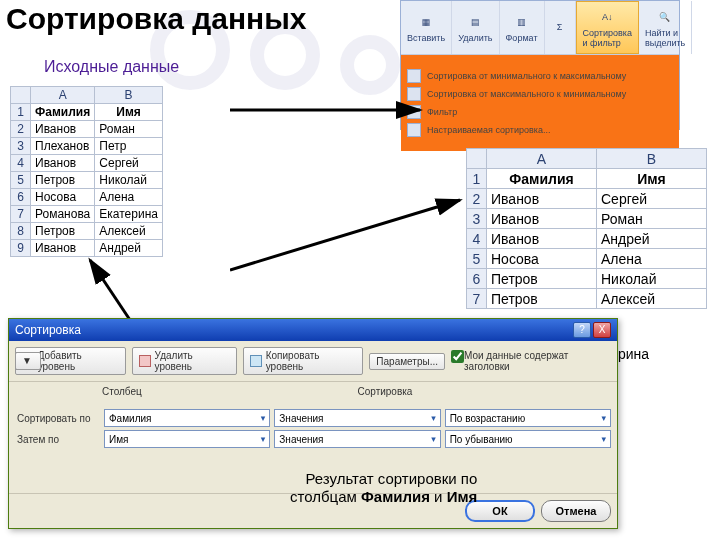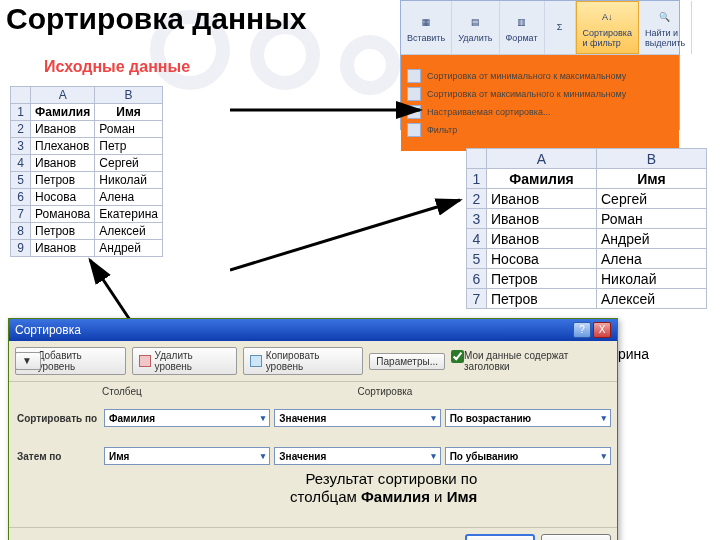--- a/index.html
+++ b/index.html
@@ -4,21 +4,21 @@
 <style>
   * { box-sizing: border-box; margin: 0; padding: 0; }
   body { width: 720px; height: 540px; background: #fff; font-family: Arial, sans-serif; position: relative; overflow: hidden; }
   .slide { width: 720px; height: 396px; position: relative; }
   .deco-circle { position: absolute; border: 14px solid #e4e4f0; border-radius: 50%; opacity: 0.6; }
   .c1 { width: 80px; height: 80px; top: 10px; left: 150px; }
   .c2 { width: 70px; height: 70px; top: 20px; left: 250px; }
   .c3 { width: 60px; height: 60px; top: 35px; left: 340px; }
 
   .title { position: absolute; top: 2px; left: 6px; font-size: 30px; font-weight: bold; color: #000; }
-  .subtitle1 { position: absolute; top: 58px; left: 44px; font-size: 16px; font-weight: bold; color: #ef4444; }
+  .subtitle1 { position: absolute; top: 58px; left: 44px; font-size: 16px; font-weight: normal; color: #4c1d95; }
   .subtitle2 { position: absolute; top: 470px; left: 290px; font-size: 15px; color: #000; text-align: right; line-height: 1.2; }
   .subtitle2 .b { font-weight: bold; }
 
   
   table.excel { border-collapse: collapse; font-size: 12px; background: #fff; }
   table.excel th, table.excel td { border: 1px solid #b6c0d2; padding: 1px 4px; height: 16px; }
   table.excel th { background: #e8edf7; color: #2c4272; font-weight: normal; text-align: center; }
   table.excel td.rowhdr { background: #e8edf7; color: #2c4272; text-align: center; width: 20px; }
   table.excel td { background: #fff; }
   table.excel .bold { font-weight: bold; text-align: center; }
@@ -53,26 +53,26 @@
   .tbtn.del .i { background: #f2c6c6; border-color: #b86060; }
   .tbtn.copy .i { background: #cde6f5; border-color: #6090b8; }
   .tbtn.arrow .i { background: transparent; border: none; font-size: 10px; }
   .chk { display: flex; align-items: flex-start; margin-left: auto; }
   .chk input { accent-color: #2a7a2a; }
 
   .dlg-grid { padding: 4px 6px 2px; }
   .dlg-grid-hdr { display: flex; font-size: 10px; color: #333; margin-bottom: 12px; }
   .dlg-grid-hdr > div { flex: 1; padding: 0 2px; }
   .dlg-grid-hdr > div:first-child { flex: 0 0 85px; }
-  .dlg-row { display: flex; gap: 4px; margin-bottom: 20px; align-items: center; font-weight: bold; }
+  .dlg-row { display: flex; gap: 4px; margin-bottom: 3px; align-items: center; }
   .dlg-row .lbl { flex: 0 0 85px; font-size: 10px; color: #333; padding-left: 2px; }
   .sel { flex: 1; height: 18px; background: #fff; border: 1px solid #7a94c0; font-size: 10px; padding: 0 4px; display: flex; align-items: center; justify-content: space-between; }
   .sel .caret { color: #2a5aa8; font-size: 9px; }
   .dlg-btns { display: flex; justify-content: flex-end; gap: 6px; padding: 6px; background: #ece9d8; border-top: 1px solid #c8c4b4; }
-  .dlg-btn { width: 70px; height: 22px; background: linear-gradient(#fdfdfd,#e0e0e0); border: 1px solid #7a7a7a; border-radius: 3px; font-size: 11px; display: flex; align-items: center; justify-content: center; }
+  .dlg-btn { width: 70px; height: 22px; background: linear-gradient(#fdfdfd,#e0e0e0); border: 1px solid #7a7a7a; border-radius: 10px; font-size: 11px; display: flex; align-items: center; justify-content: center; font-weight: bold; }
   .dlg-btn.primary { border: 2px solid #3a73e0; }
 
   
   .peek { position: absolute; font-size: 14px; left: 590px; }
   .peek1 { top: 324px; }
   .peek2 { top: 346px; }
 </style>
 </head>
 <body>
 
@@ -114,25 +114,25 @@
       <div class="dd-item">
           <span class="dd-ico"></span>
           <span>Сортировка от минимального к максимальному</span>
         </div>
       <div class="dd-item">
           <span class="dd-ico"></span>
           <span>Сортировка от максимального к минимальному</span>
         </div>
       <div class="dd-item">
           <span class="dd-ico"></span>
-          <span>Настраиваемая сортировка...</span>
+          <span>Фильтр</span>
         </div>
       <div class="dd-item">
           <span class="dd-ico"></span>
-          <span>Фильтр</span>
+          <span>Настраиваемая сортировка...</span>
         </div>
     </div>
   </div>
 
   <div class="source-table">
     <table class="excel">
       <tbody>
           <tr>
             <th></th>
             <th>A</th>

